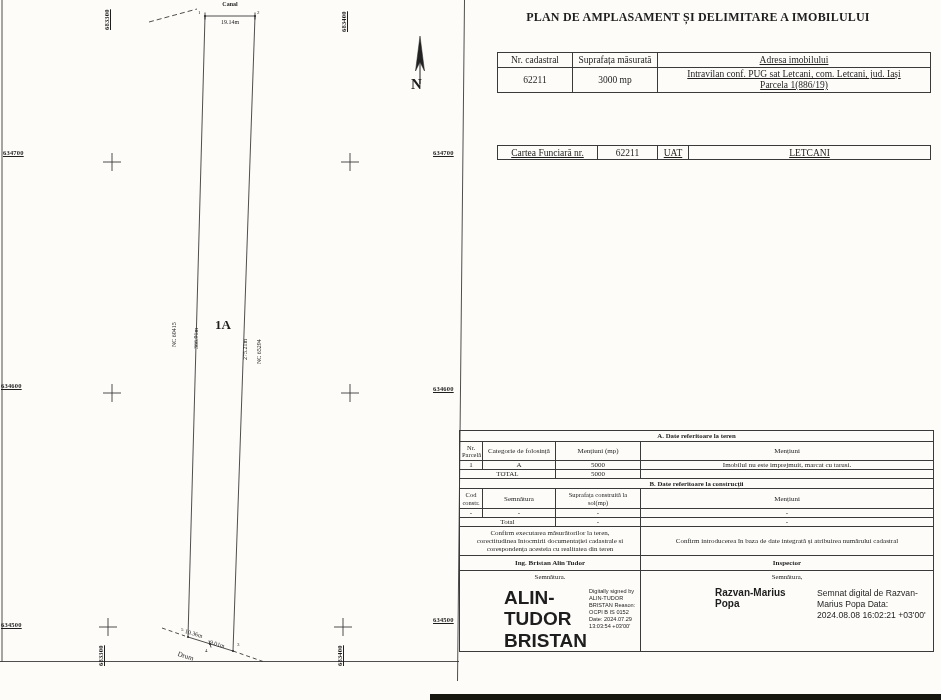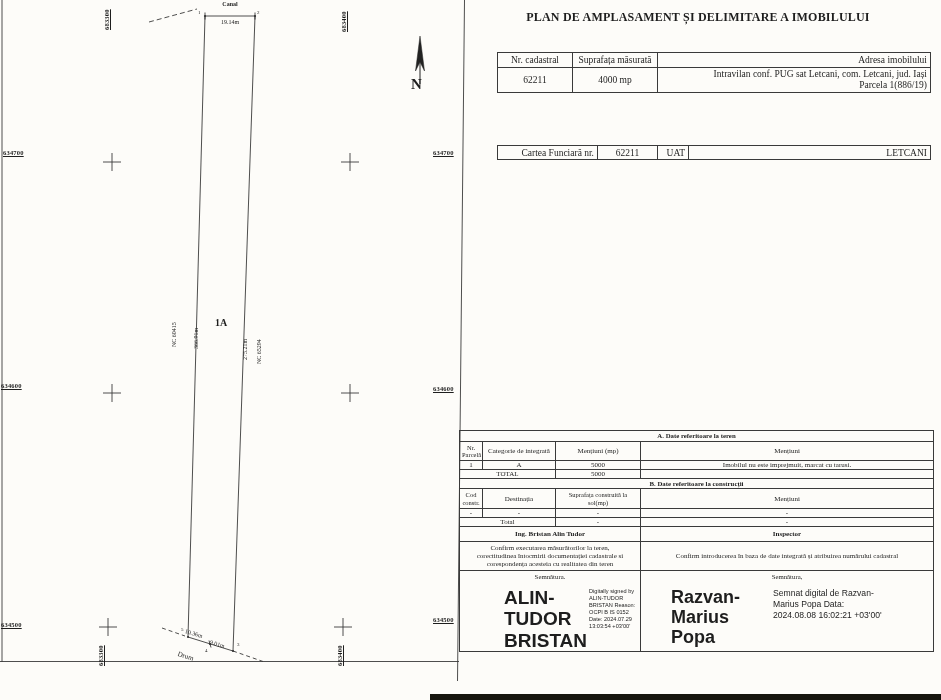--- a/index.html
+++ b/index.html
@@ -15,33 +15,33 @@
   .ptnum{font-size:5px;}
   .map-small{font-size:6px;}
   .north-n{font-size:15px;font-weight:bold;}
 
   .doc-title{font-size:12px;font-weight:bold;text-align:center;letter-spacing:.2px;}
   .doc-subtitle{font-size:11.5px;text-align:center;}
 
   table{border-collapse:collapse;table-layout:fixed;}
   .t td{border:1px solid #3a3a3a;font-size:9.5px;padding:0 3px;vertical-align:middle;}
   .t .c{text-align:center;}
-  .t .hd{text-align:right;}
+  .t .hd{text-align:center;text-decoration:underline;}
 
   .main td{border:1px solid #3a3a3a;font-size:7px;padding:0 2px;text-align:center;vertical-align:middle;line-height:1.15;overflow:hidden;}
   .main .sec{font-weight:bold;font-size:6.8px;}
   .main .bold{font-weight:bold;}
   .main .small{font-size:6.5px;}
 
   .sigcell{vertical-align:top !important;}
   .semn{font-size:6.8px;text-align:center;padding-top:2px;}
   .sigflex{display:flex;align-items:flex-start;text-align:left;}
   .bigsig{font-family:"Liberation Sans",sans-serif;font-weight:600;line-height:1.12;}
   .bigsig.l{font-size:19px;width:92px;margin-left:42px;margin-top:6px;}
-  .bigsig.r{font-size:18px;width:88px;margin-left:28px;margin-top:6px;}
+  .bigsig.r{font-size:10px;width:88px;margin-left:72px;margin-top:6px;}
   .smallsig{font-family:"Liberation Sans",sans-serif;}
   .smallsig.l{font-size:5.6px;width:58px;margin-top:7px;margin-left:2px;line-height:1.25;}
   .smallsig.r{font-size:8.6px;width:112px;margin-top:7px;margin-left:14px;line-height:1.3;}
   .confirm{font-size:6.8px;line-height:1.3;padding:2px 10px !important;}
   .scan-bar{position:absolute;left:430px;top:694px;width:511px;height:6px;background:#17160f;}
 </style>
 </head>
 <body>
 
 <div class="page">
@@ -103,21 +103,21 @@
 
   <div class="lbl coord" style="left:3px;top:149px;">634700</div>
   <div class="lbl coord" style="left:433px;top:149px;">634700</div>
   <div class="lbl coord" style="left:1px;top:382px;">634600</div>
   <div class="lbl coord" style="left:433px;top:385px;">634600</div>
   <div class="lbl coord" style="left:1px;top:621px;">634500</div>
   <div class="lbl coord" style="left:433px;top:616px;">634500</div>
 
   <div class="lbl dim rot" style="left:171px;top:347px;">NC 60415</div>
   <div class="lbl dim rot" style="left:193px;top:349px;">366.91m</div>
-  <div class="lbl" style="left:215px;top:317px;font-size:10px;font-weight:bold;">1A</div>
+  <div class="lbl" style="left:215px;top:317px;font-size:13px;font-weight:bold;">1A</div>
   <div class="lbl dim rot" style="left:242px;top:360px;">275.21m</div>
   <div class="lbl dim rot" style="left:256px;top:364px;">NC 65294</div>
 
   <div class="lbl dim tilt" style="left:186px;top:628px;">10.36m</div>
   <div class="lbl dim tilt" style="left:211px;top:639px;">9.01m</div>
   <div class="lbl tilt" style="left:179px;top:650px;font-size:7px;">Drum</div>
   <div class="lbl ptnum" style="left:181px;top:627px;">5</div>
   <div class="lbl ptnum" style="left:205px;top:648px;">4</div>
   <div class="lbl ptnum" style="left:237px;top:642px;">3</div>
 
@@ -130,21 +130,21 @@
         <col style="width:273px">
       </colgroup>
     <tbody>
         <tr style="height:15px;">
       <td class="c">Nr. cadastral</td>
       <td class="c">Suprafața măsurată</td>
       <td class="hd">Adresa imobilului</td>
     </tr>
     <tr style="height:25px;">
       <td class="c">62211</td>
-      <td class="c">4000 mp</td>
+      <td class="c">3000 mp</td>
       <td class="hd" style="line-height:1.15;">
         <div>Intravilan conf. PUG sat Letcani, com. Letcani, jud. Iași</div>
         <div>Parcela 1(886/19)</div>
       </td>
     </tr>
   </tbody>
     </table>
 
   <table class="t abs" style="left:497px;top:99px;width:433px;margin-top:46px;">
     <colgroup>
@@ -169,63 +169,63 @@
         <col style="width:73px">
         <col style="width:85px">
         <col style="width:293px">
       </colgroup>
     <tbody>
         <tr style="height:11px;">
           <td colspan="4" class="sec">A. Date referitoare la teren</td>
         </tr>
     <tr style="height:19px;">
       <td class="small">Nr. Parcelă</td>
-      <td>Categorie de integrată</td>
+      <td>Categorie de folosință</td>
       <td>Mențiuni (mp)</td>
       <td>Mențiuni</td>
     </tr>
     <tr style="height:9px;">
       <td>1</td>
       <td>A</td>
       <td>5000</td>
       <td>Imobilul nu este imprejmuit, marcat cu tarusi.</td>
     </tr>
     <tr style="height:8px;">
       <td colspan="2">TOTAL</td>
       <td>5000</td>
       <td></td>
     </tr>
     <tr style="height:10px;">
           <td colspan="4" class="sec">B. Date referitoare la construcții</td>
         </tr>
     <tr style="height:20px;">
       <td class="small">Cod constr.</td>
-      <td>Destinația</td>
+      <td>Semnătura</td>
       <td class="small">Suprafața construită la sol(mp)</td>
       <td>Mențiuni</td>
     </tr>
     <tr style="height:8px;">
       <td>-</td>
       <td>-</td>
       <td>-</td>
       <td>-</td>
     </tr>
     <tr style="height:8px;">
       <td colspan="2">Total</td>
       <td>-</td>
       <td>-</td>
     </tr>
 
+    <tr style="height:29px;">
+      <td colspan="3" class="confirm">Confirm executarea măsurătorilor la teren, corectitudinea întocmirii documentației cadastrale si corespondența acesteia cu realitatea din teren</td>
+      <td class="confirm">Confirm introducerea în baza de date integrată și atribuirea numărului cadastral</td>
+    </tr>
     <tr style="height:15px;">
       <td colspan="3" class="bold">Ing. Bristan Alin Tudor</td>
       <td class="bold">Inspector</td>
-    </tr>
-    <tr style="height:29px;">
-      <td colspan="3" class="confirm">Confirm executarea măsurătorilor la teren, corectitudinea întocmirii documentației cadastrale si corespondența acesteia cu realitatea din teren</td>
-      <td class="confirm">Confirm introducerea în baza de date integrată și atribuirea numărului cadastral</td>
     </tr>
     <tr style="height:78px;">
       <td colspan="3" class="sigcell">
         <div class="semn">Semnătura.</div>
         <div class="sigflex">
           <div class="bigsig l">ALIN-TUDOR BRISTAN</div>
           <div class="smallsig l">Digitally signed by ALIN-TUDOR BRISTAN Reason: OCPI B IS 0152 Date: 2024.07.29 13:03:54 +03'00'</div>
         </div>
       </td>
       <td class="sigcell">

